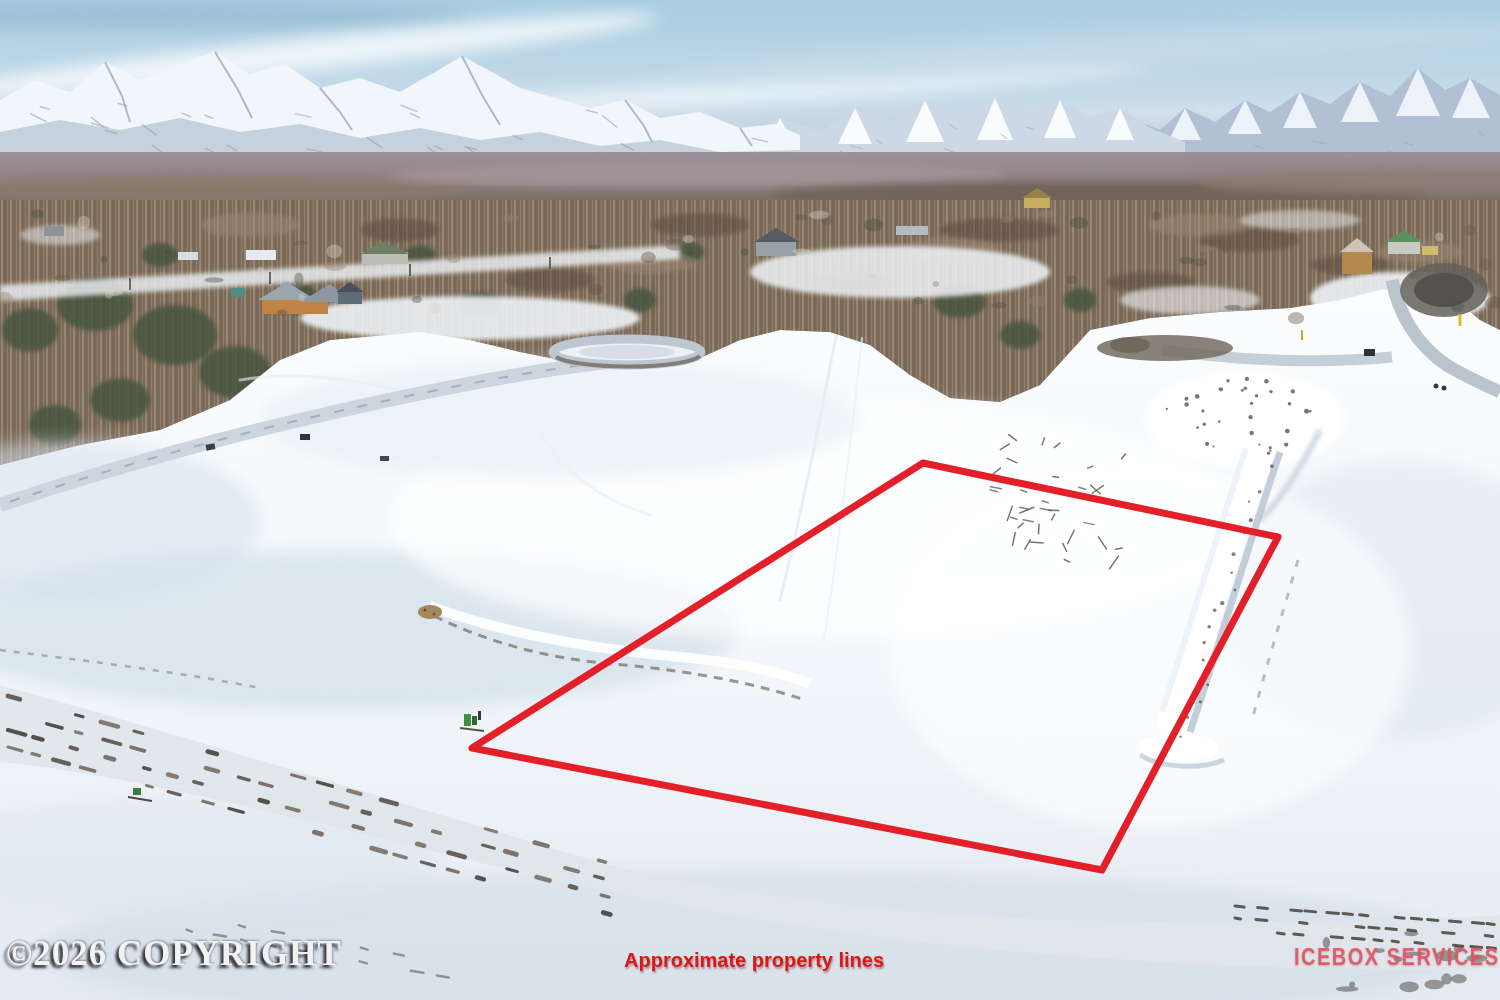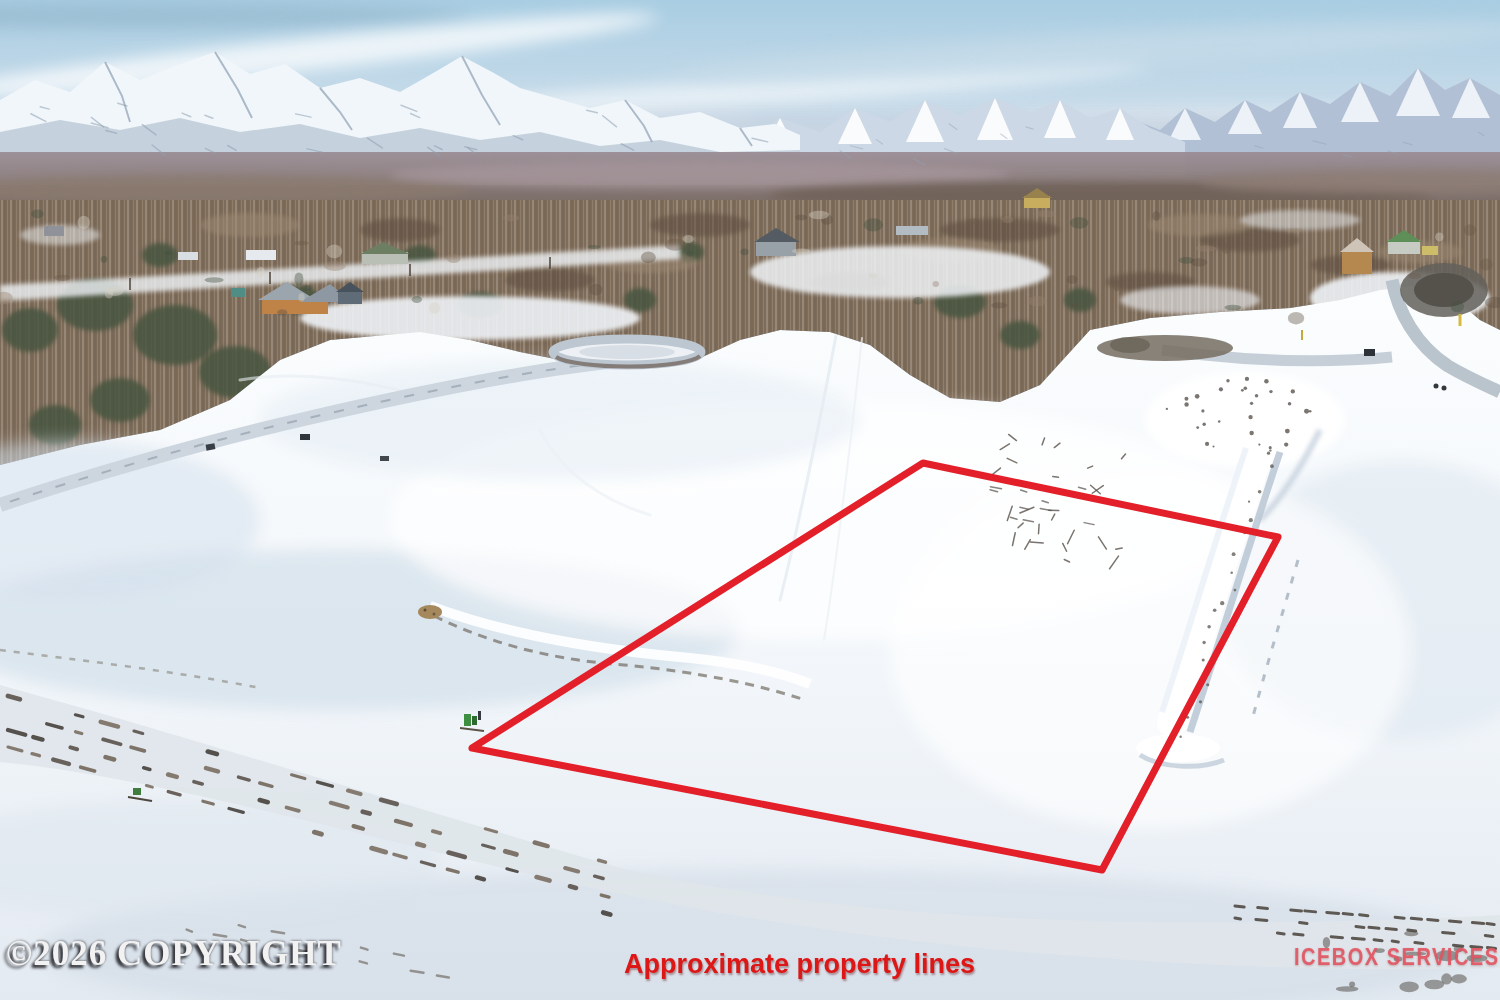--- a/index.html
+++ b/index.html
@@ -3,21 +3,21 @@
 <meta charset="utf-8">
 <style>
   html,body{margin:0;padding:0;background:#222;}
   .stage{position:relative;width:1500px;height:1000px;overflow:hidden;
          font-family:"Liberation Sans",sans-serif;}
   .stage svg{position:absolute;left:0;top:0;}
   .wm{position:absolute;white-space:nowrap;user-select:none;}
   .wm-copyright{left:6px;top:934px;font-family:"Liberation Serif",serif;
     font-weight:bold;font-size:35px;letter-spacing:1px;color:#f2f2f2;
     text-shadow:-3px 3px 3px rgba(20,20,25,.85),1px -1px 2px rgba(40,40,45,.4);}
-  .wm-caption{left:624px;top:949px;font-weight:bold;font-size:27px;color:#dd1616;
+  .wm-caption{left:624px;top:949px;font-weight:bold;font-size:20px;color:#dd1616;
     text-shadow:1px 2px 2px rgba(90,10,10,.4);}
   .wm-brand{left:1294px;top:944px;font-weight:bold;font-size:20px;
     letter-spacing:1.5px;color:rgba(226,87,100,.92);transform:scaleY(1.18);
     transform-origin:top left;text-shadow:0 1px 2px rgba(120,30,40,.3);}
 </style>
 </head>
 <body>
 
 <div class="stage">
 

